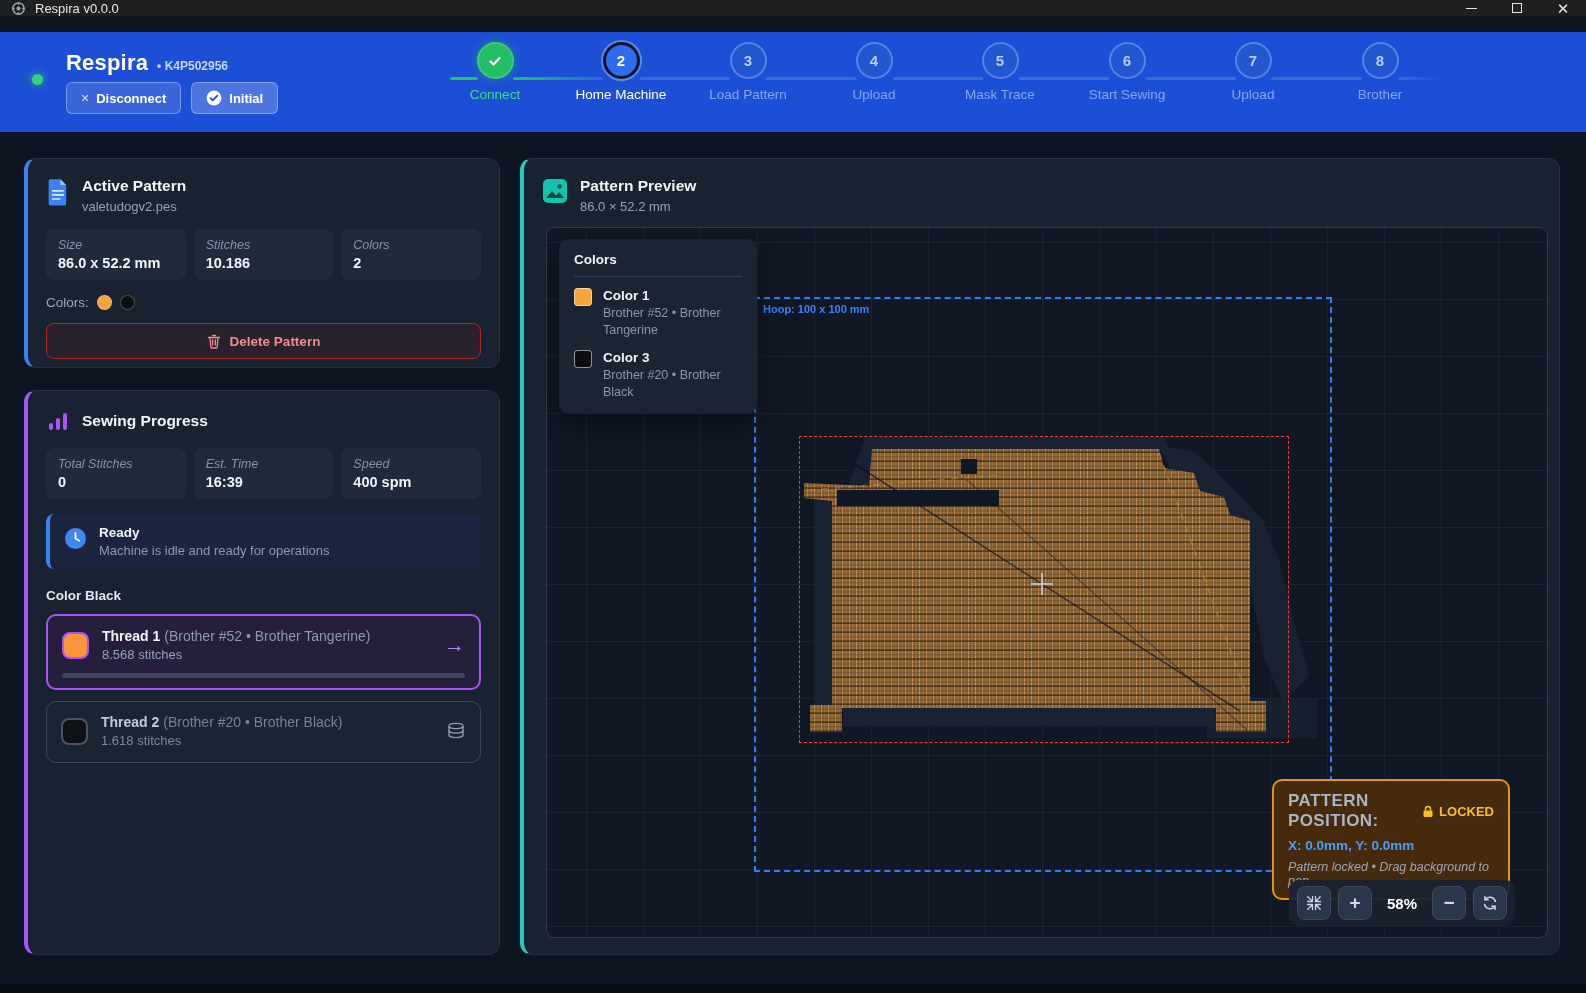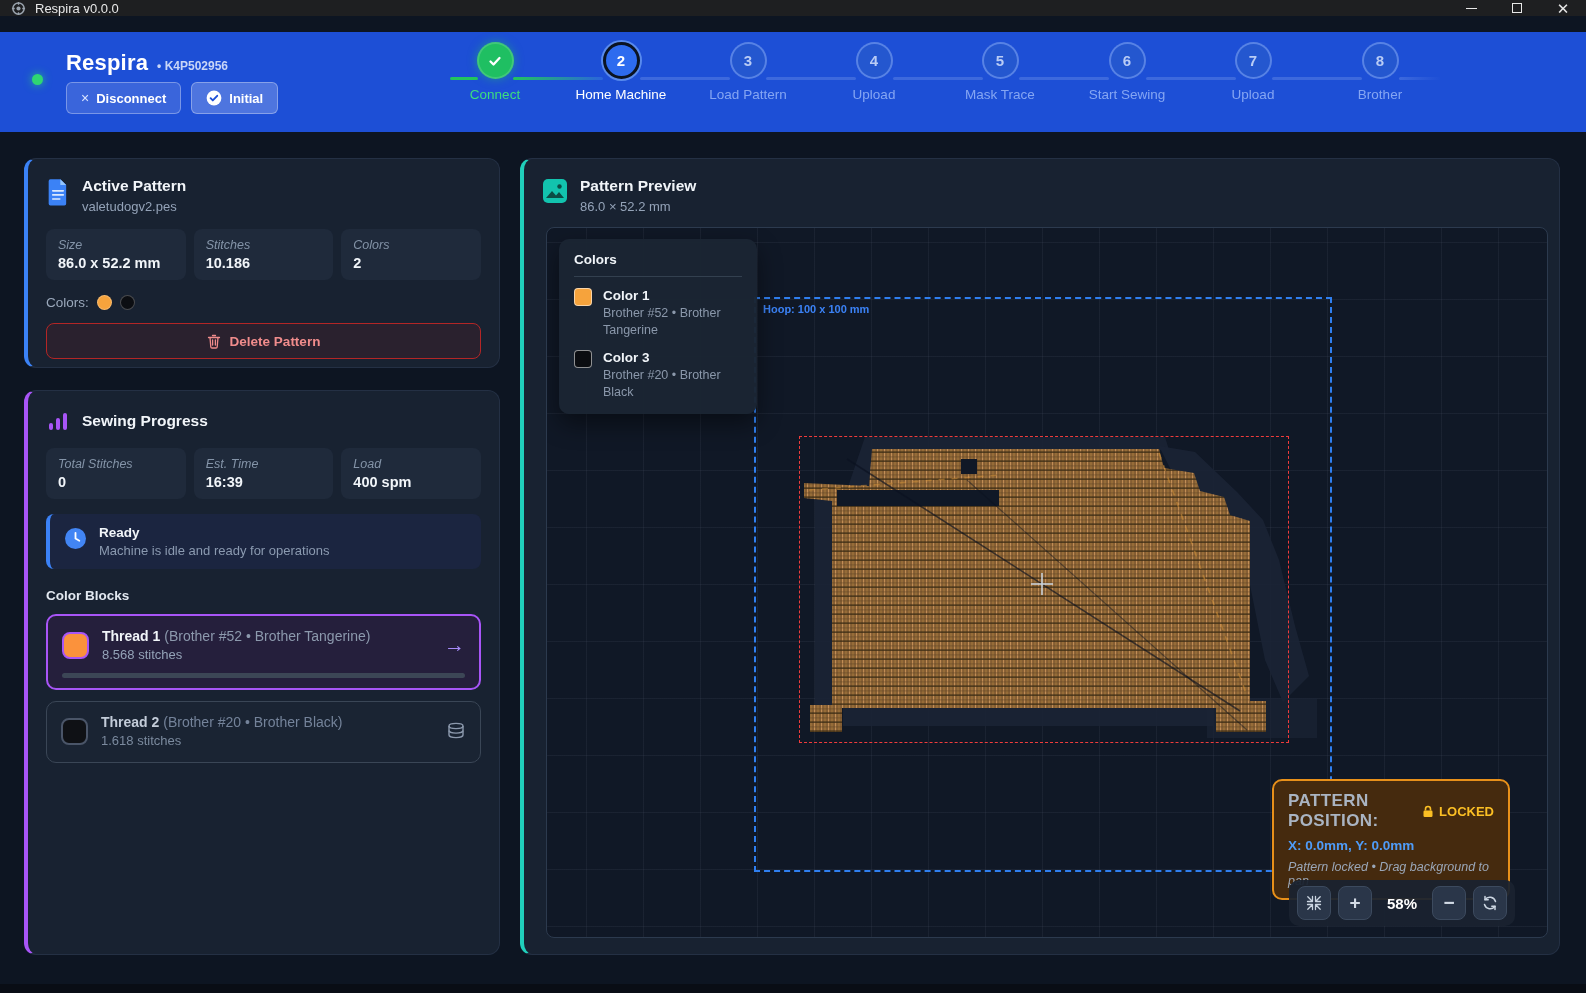--- a/index.html
+++ b/index.html
@@ -283,35 +283,35 @@
     <div class="stats-row">
       <div class="stat-box">
         <div class="stat-label">Total Stitches</div>
         <div class="stat-value">0</div>
       </div>
       <div class="stat-box">
         <div class="stat-label">Est. Time</div>
         <div class="stat-value">16:39</div>
       </div>
       <div class="stat-box">
-        <div class="stat-label">Load</div>
+        <div class="stat-label">Speed</div>
         <div class="stat-value">400 spm</div>
       </div>
     </div>
     <div class="ready-box">
       <svg width="23" height="23" viewBox="0 0 23 23" style="margin-top:2px;">
         <circle cx="11.5" cy="11.5" r="10.5" fill="#4285f4"></circle>
         <path d="M11.5 5.8v5.7l3.8 2.2" fill="none" stroke="#fff" stroke-width="1.8" stroke-linecap="round"></path>
       </svg>
       <div>
         <div class="ready-title">Ready</div>
         <div class="ready-desc">Machine is idle and ready for operations</div>
       </div>
     </div>
-    <div class="cb-label">Color Blocks</div>
+    <div class="cb-label">Color Black</div>
 
     <div class="thread active">
       <div class="thread-row">
         <span class="swatch" style="background-color: rgb(251, 146, 60);"></span>
         <div>
           <div class="thread-name"><b>Thread 1</b> <span class="thread-meta">(Brother #52 • Brother Tangerine)</span></div>
           <div class="thread-stitches">8.568 stitches</div>
         </div>
         <span class="thread-arrow">→</span>
       </div>

